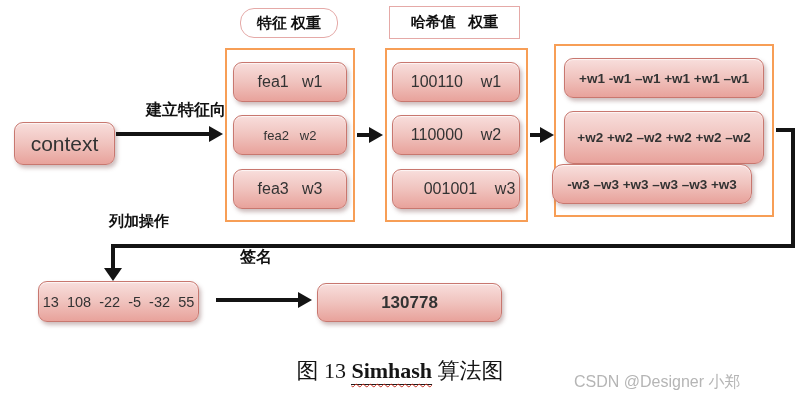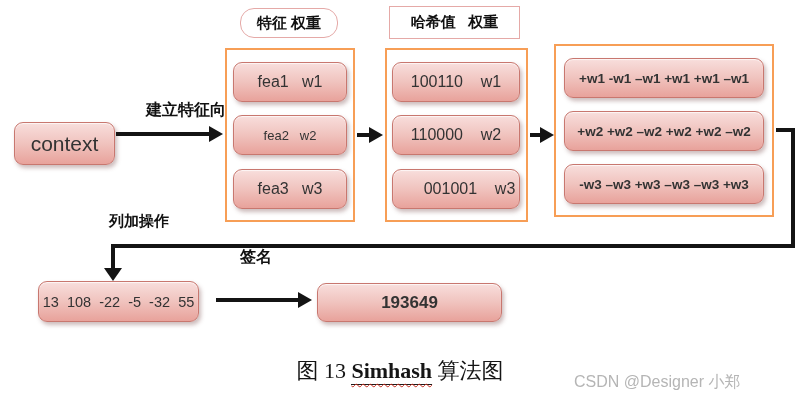--- a/index.html
+++ b/index.html
@@ -72,35 +72,35 @@
   <div class="col-container" style="left:385px;top:48px;width:143px;height:174px;"></div>
   <div class="pbox" style="left:392px;top:62px;width:128px;height:40px;font-size:16px;">100110    w1</div>
   <div class="pbox" style="left:392px;top:115px;width:128px;height:40px;font-size:16px;">110000    w2</div>
   <div class="pbox" style="left:392px;top:169px;width:128px;height:40px;font-size:16px;padding-left:27px;">001001    w3</div>
 
   <div class="hline" style="left:530px;top:133px;width:12px;"></div>
   <div class="arr-right" style="left:540px;top:127px;"></div>
 
   <div class="col-container" style="left:554px;top:44px;width:220px;height:173px;"></div>
   <div class="pbox" style="left:564px;top:58px;width:200px;height:40px;font-size:13.5px;font-weight:600;">+w1 -w1 –w1 +w1 +w1 –w1</div>
-  <div class="pbox" style="left:564px;top:111px;width:200px;height:40px;font-size:13.5px;font-weight:600;">+w2 +w2 –w2 +w2 +w2 –w2</div>
-  <div class="pbox" style="left:564px;top:164px;width:200px;height:40px;font-size:13.5px;font-weight:600;">-w3 –w3 +w3 –w3 –w3 +w3</div>
+  <div class="pbox" style="left:564px;top:111px;width:200px;height:53px;font-size:13.5px;font-weight:600;">+w2 +w2 –w2 +w2 +w2 –w2</div>
+  <div class="pbox" style="left:552px;top:164px;width:200px;height:40px;font-size:13.5px;font-weight:600;border-radius:11px;">-w3 –w3 +w3 –w3 –w3 +w3</div>
 
   <div class="hline" style="left:776px;top:128px;width:19px;"></div>
   <div class="vline" style="left:791px;top:128px;height:120px;"></div>
   <div class="hline" style="left:111px;top:244px;width:684px;"></div>
   <div class="vline" style="left:111px;top:246px;height:24px;"></div>
   <div class="arr-down" style="left:104px;top:268px;"></div>
   <div class="flow-label" style="left:109px;top:212px;font-size:15px;">列加操作</div>
 
   <div class="pbox" style="left:14px;top:281px;width:161px;height:41px;font-size:14.5px;margin-left:24px;">13  108  -22  -5  -32  55</div>
 
   <div class="flow-label" style="left:240px;top:247px;font-size:16px;">签名</div>
   <div class="hline" style="left:216px;top:298px;width:84px;"></div>
   <div class="arr-right" style="left:298px;top:292px;"></div>
 
-  <div class="pbox" style="left:317px;top:283px;width:185px;height:39px;font-size:17px;font-weight:bold;">193649</div>
+  <div class="pbox" style="left:317px;top:283px;width:185px;height:39px;font-size:17px;font-weight:bold;">130778</div>
 
   <div class="caption"><span>图 13 </span><span class="underlined"><span class="wavy">Simhash</span></span><span> 算法图</span></div>
 
   <div class="watermark">CSDN @Designer 小郑</div>
 
 </div>
 
 </body></html>

